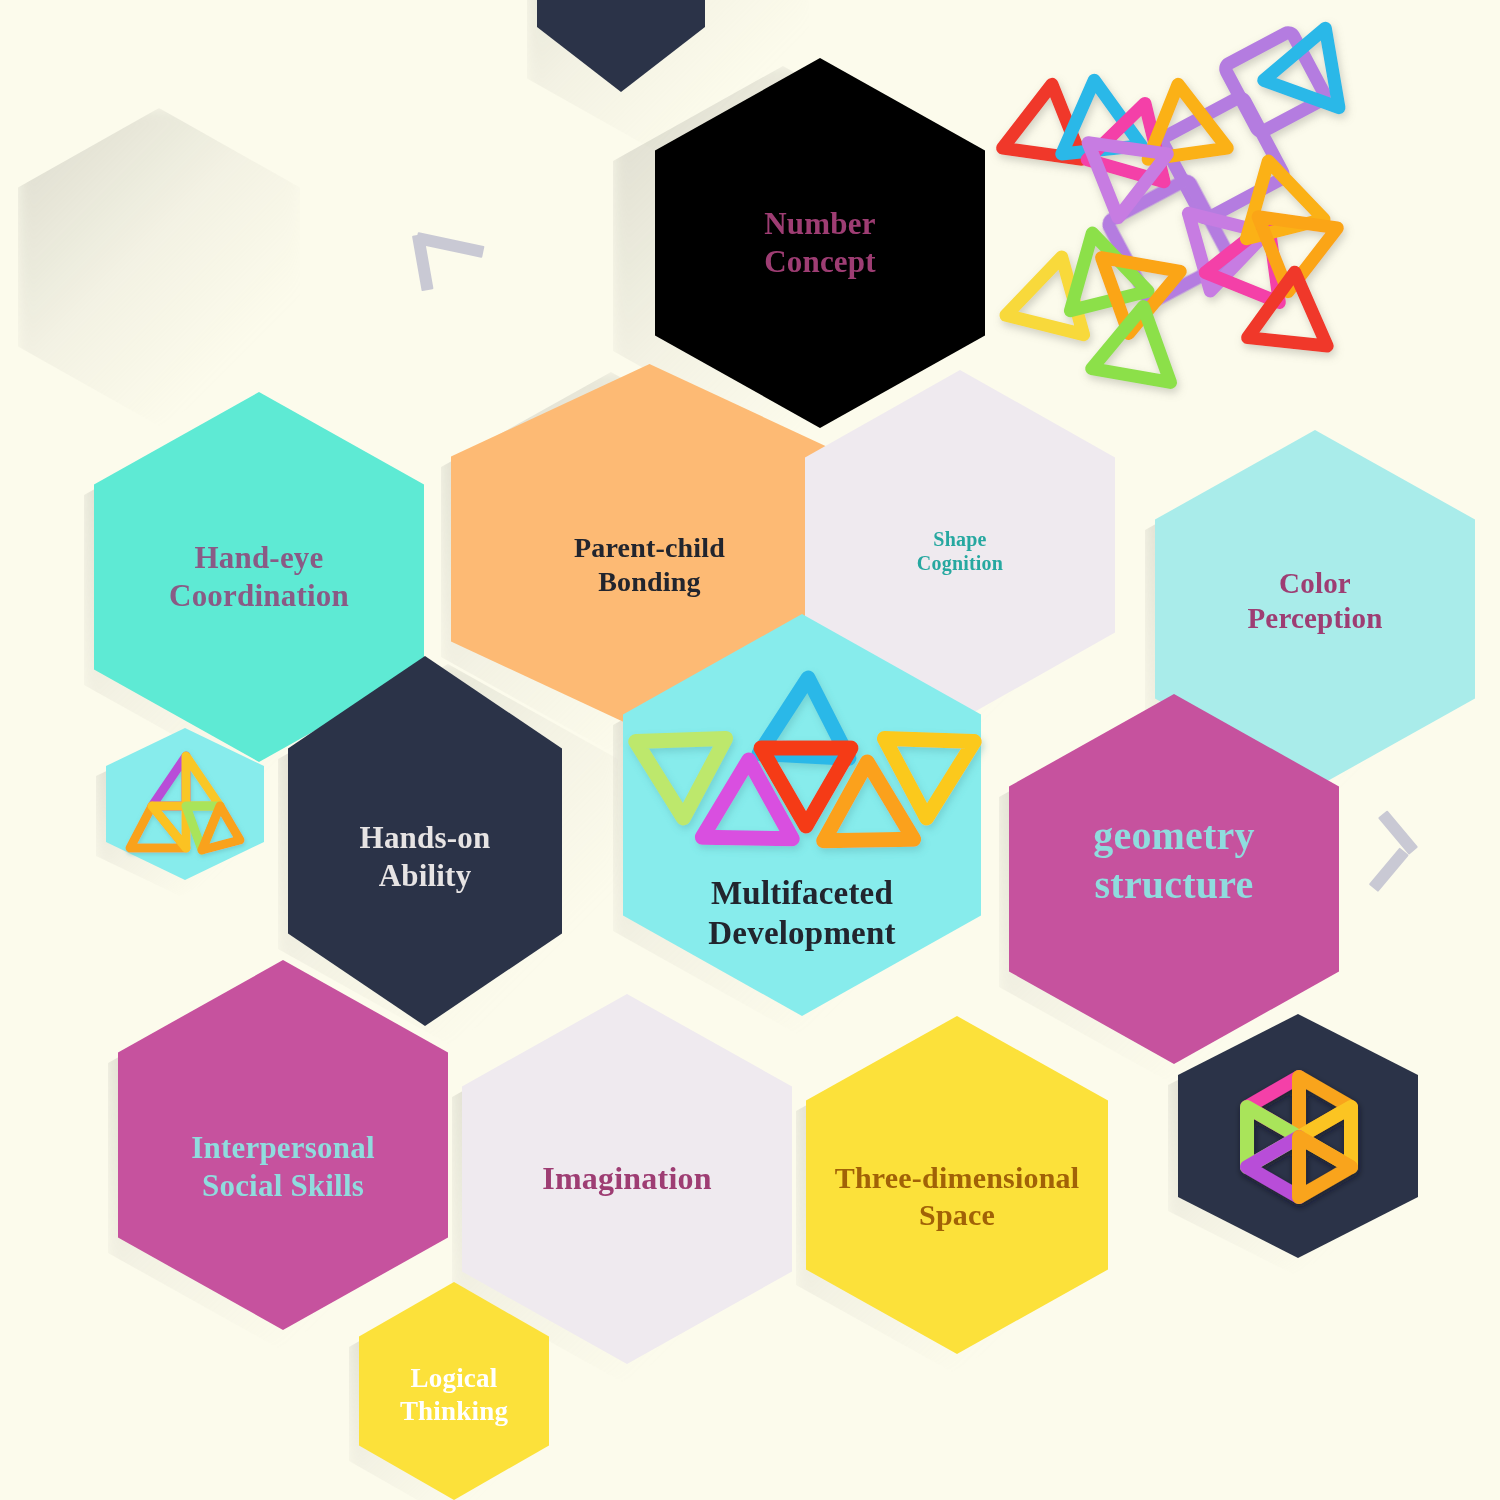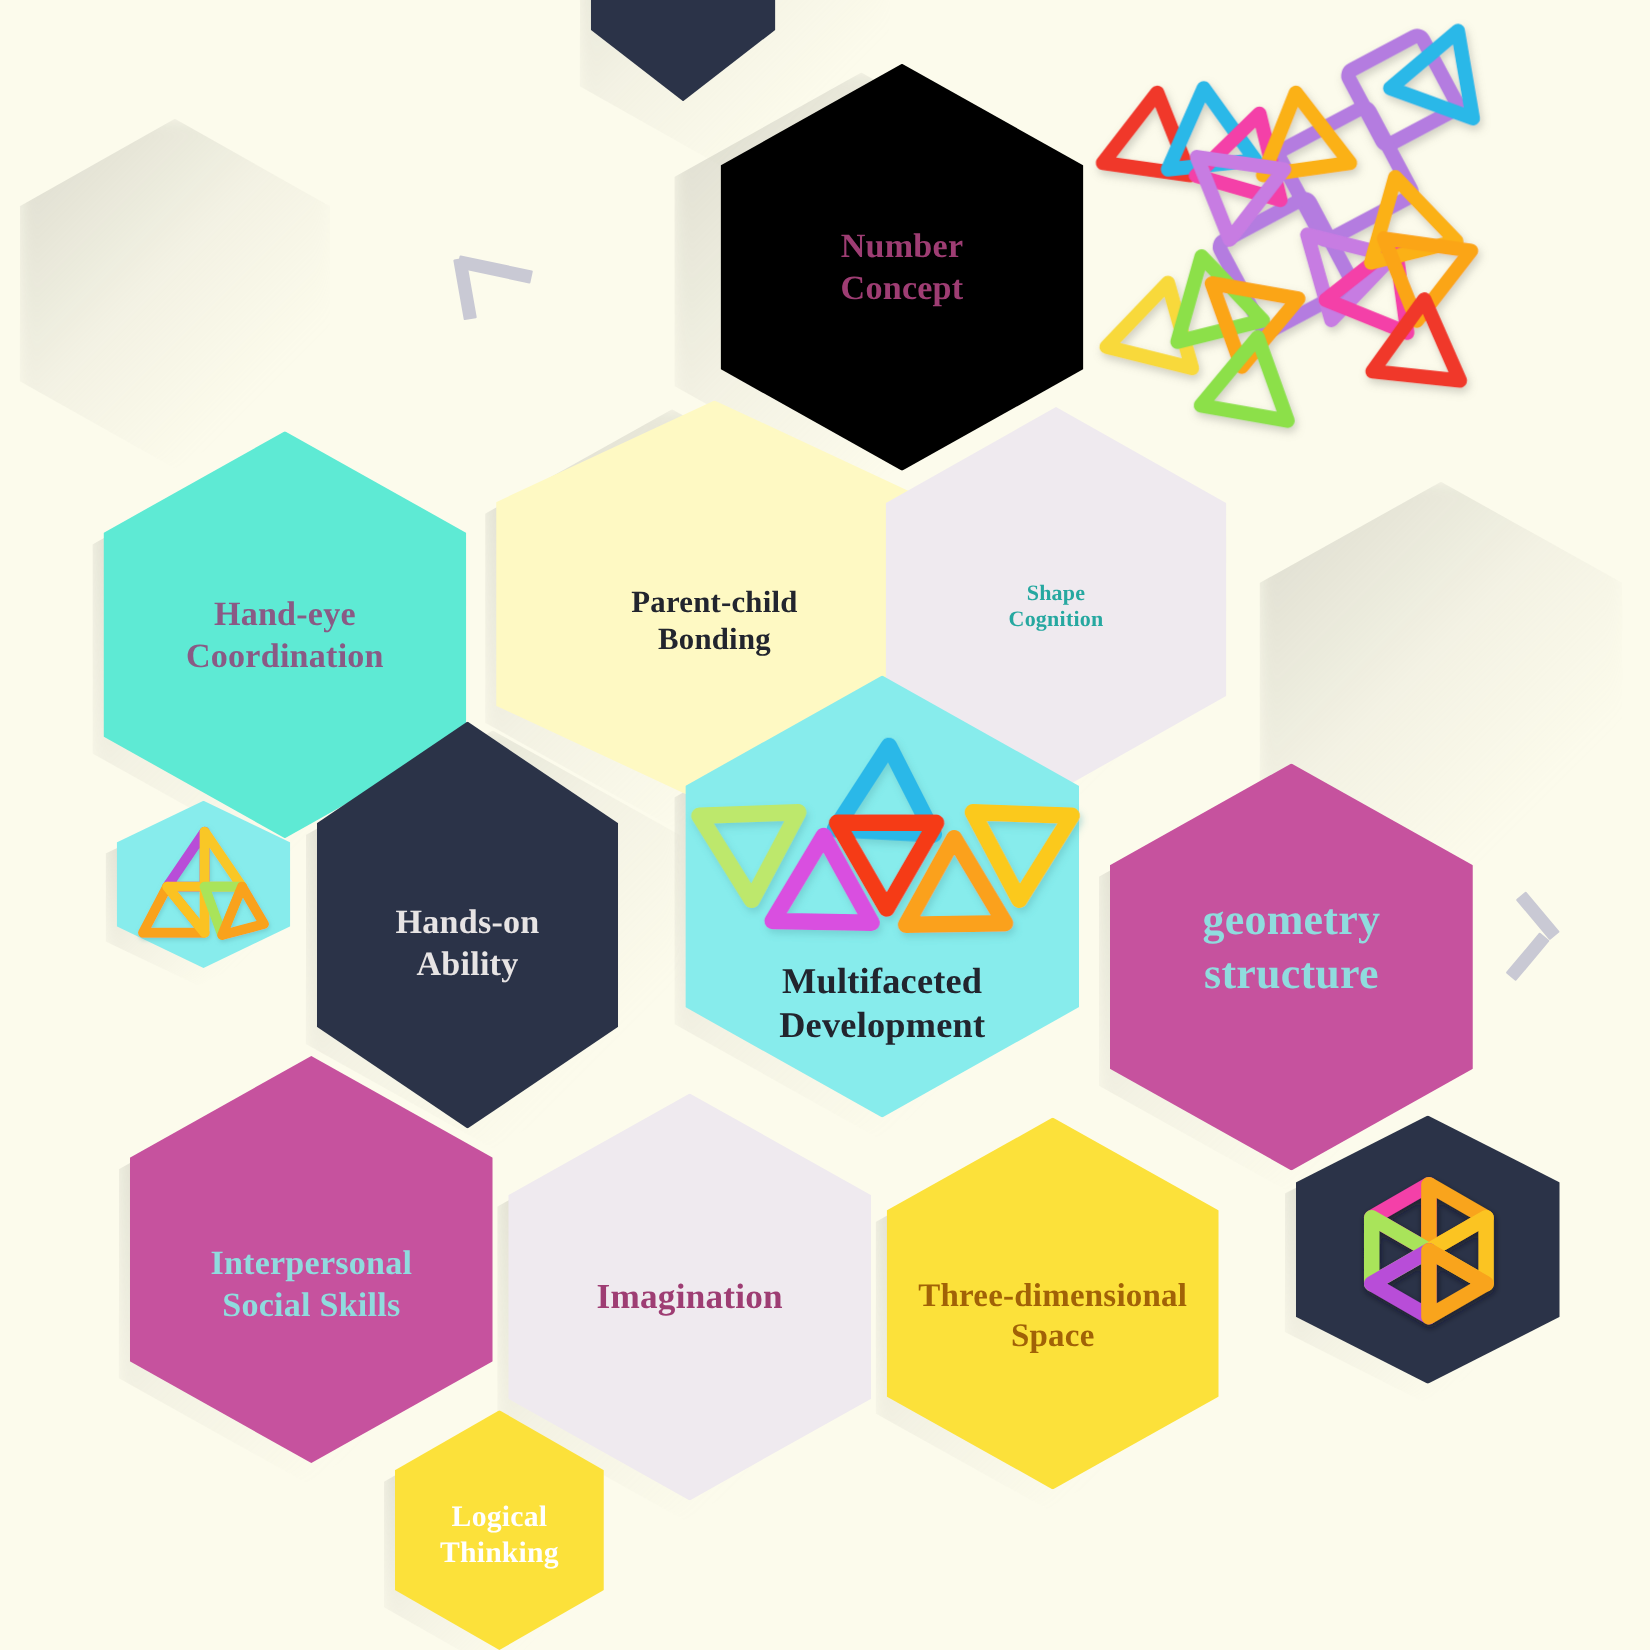--- a/index.html
+++ b/index.html
@@ -97,30 +97,34 @@
   <div class="hex" style="left:623px; top:58px; width:330px; height:370px; background:#000000;margin-left:32px;">
     <div class="hex-label" style="color:#9E3D73; font-size:31px; white-space:pre-line;">Number
 Concept</div>
   </div>
 
   <div class="hex" style="left:94px; top:392px; width:330px; height:370px; background:#5eead4;">
     <div class="hex-label" style="color:#8A5A85; font-size:31px; white-space:pre-line;">Hand-eye
 Coordination</div>
   </div>
 
-  <div class="hex" style="left:451px; top:364px; width:397px; height:370px; background:#fef9c3;align-items:center;">
+  <div class="hex" style="left:451px; top:364px; width:397px; height:370px; background:#fdba74;align-items:center;">
     <div class="hex-label" style="color:#22252E; font-size:28px; white-space:pre-line; transform:translateY(16px);">Parent-child
 Bonding</div>
   </div>
 
   <div class="hex" style="left:805px; top:370px; width:310px; height:350px; background:#EFEAEF;">
     <div class="hex-label" style="color:#26A8A0; font-size:20px; white-space:pre-line; transform:translateY(6px);">Shape
 Cognition</div>
   </div>
 
+  <div class="hex" style="left:1155px; top:430px; width:320px; height:358px; background:#A9ECEA;">
+    <div class="hex-label" style="color:#9E3D73; font-size:29px; white-space:pre-line; transform:translateY(-8px);">Color
+Perception</div>
+  </div>
 
   <div class="hex" style="left:106px; top:728px; width:158px; height:152px; background:#87ECEC;">
   </div>
 
   <div class="hex" style="left:288px; top:656px; width:274px; height:370px; background:#2B3348;">
     <div class="hex-label" style="color:#E7E4E4; font-size:31px; white-space:pre-line; transform:translateY(16px);">Hands-on
 Ability</div>
   </div>
 
   <div class="hex" style="left:623px; top:614px; width:358px; height:402px; background:#87ECEC;">

